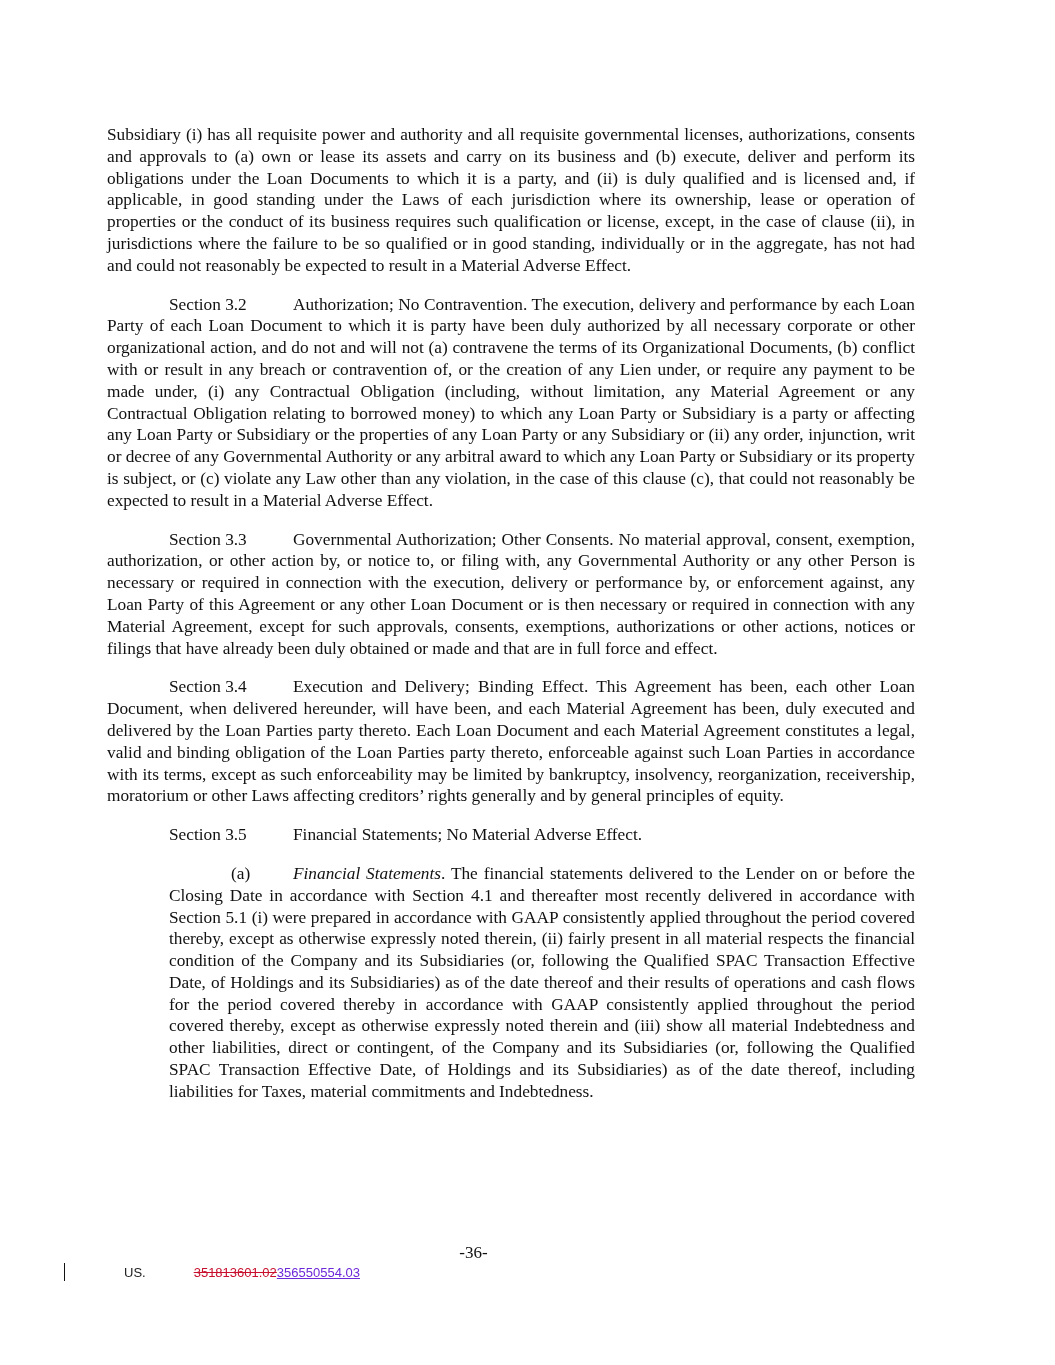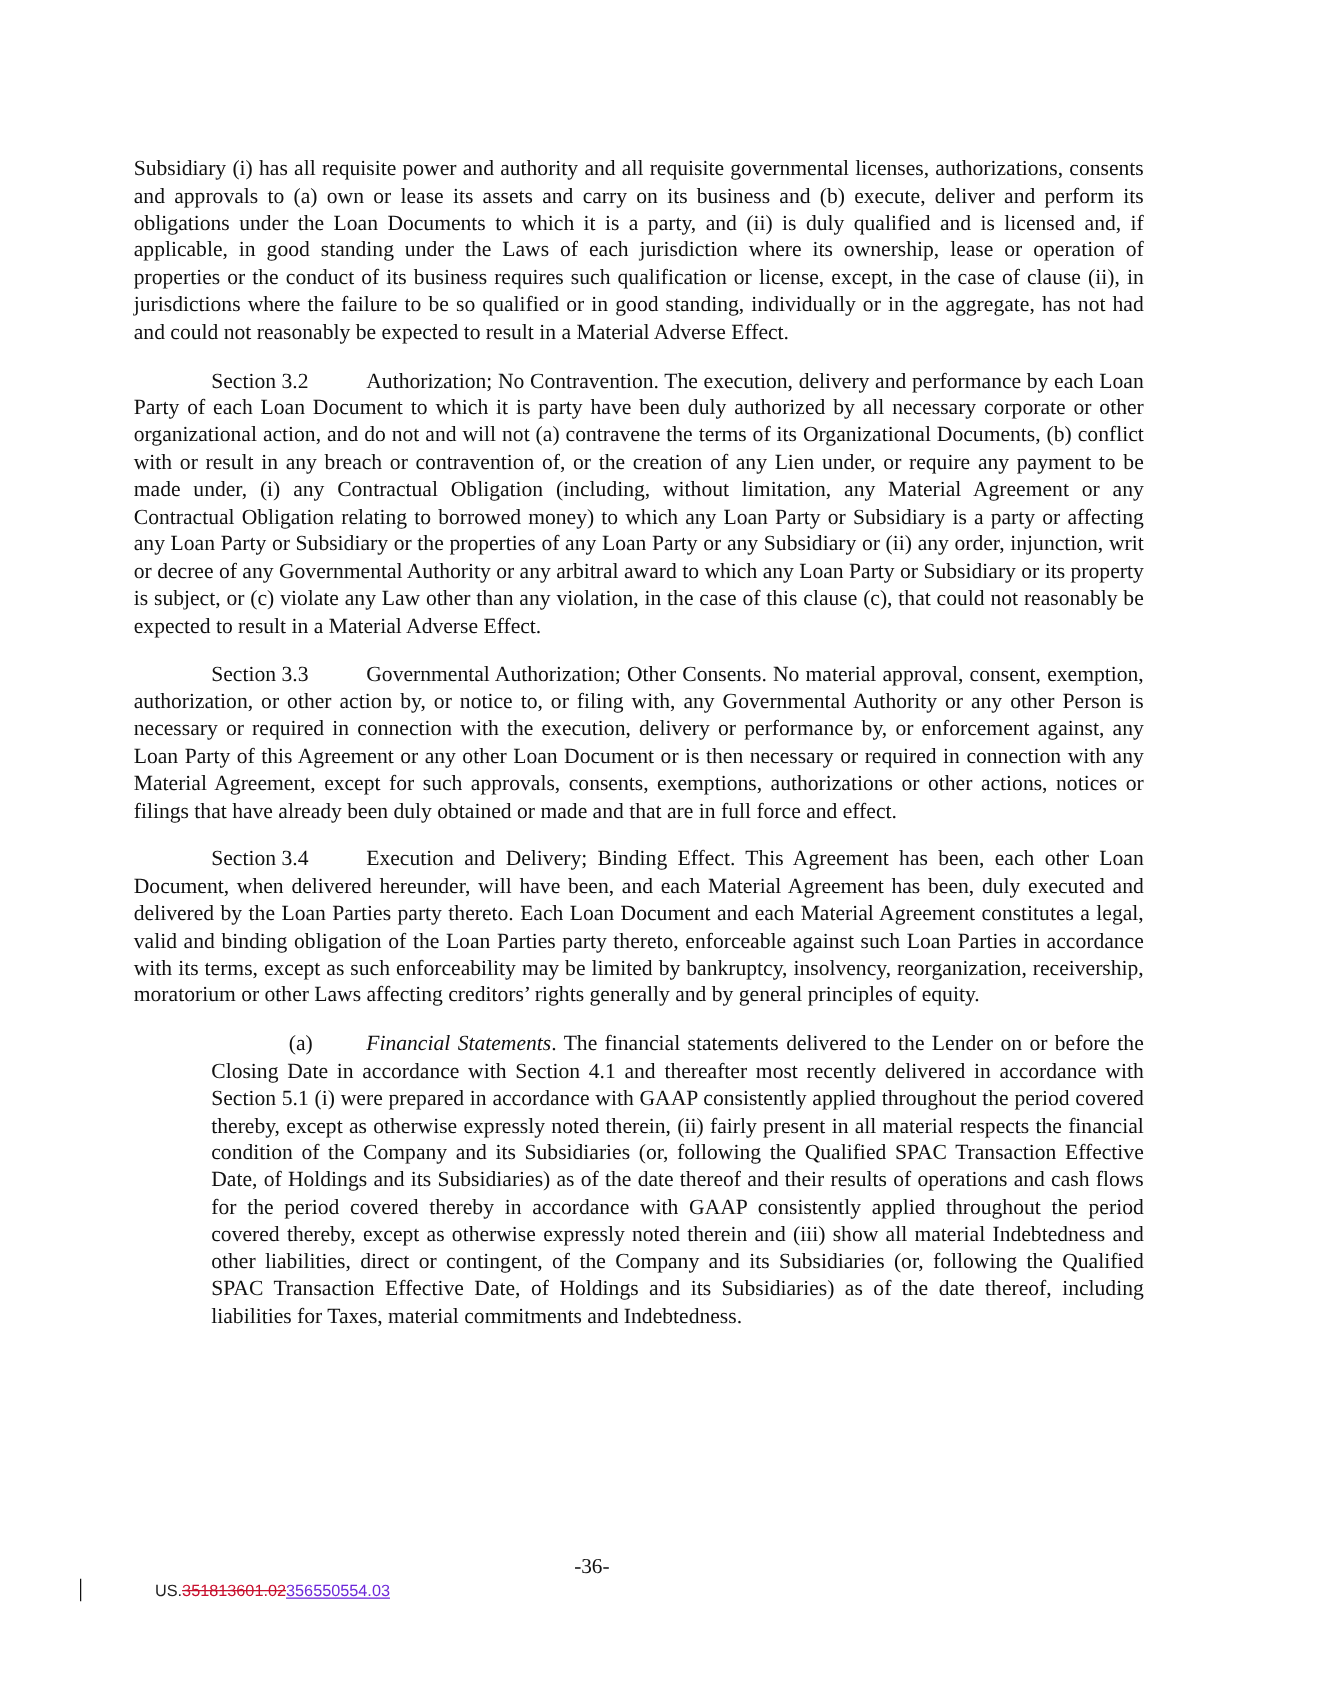--- a/index.html
+++ b/index.html
@@ -10,35 +10,36 @@
   .indent { text-indent: 62px; }
   .sec-num { display: inline-block; width: 124px; text-indent: 0; }
   .sec-title { }
   .sub { margin-left: 62px; }
   .sub-num { display: inline-block; width: 62px; text-indent: 0; }
   .ital { font-style: italic; }
   .pagenum { position: absolute; top: 1243px; left: 0; width: 947px; text-align: center;
              font-family: "Liberation Serif", serif; font-size: 17px; color: #111; }
   .docid { position: absolute; top: 1265px; left: 124px;
            font-family: "Liberation Sans", sans-serif; font-size: 13px; color: #222; }
-  .del { color: #c8102e; text-decoration: line-through; }
+  .del { color: #c8102e; text-decoration: line-through; margin-left: 48px; }
   .ins { color: #6d28d9; text-decoration: underline; }
   .changebar { position: absolute; left: 64px; top: 1263px; width: 1px; height: 18px; background: #111; }
 </style>
 </head>
 <body>
 
 <div class="page">
   <p class="para">Subsidiary (i) has all requisite power and authority and all requisite governmental licenses, authorizations, consents and approvals to (a) own or lease its assets and carry on its business and (b) execute, deliver and perform its obligations under the Loan Documents to which it is a party, and (ii) is duly qualified and is licensed and, if applicable, in good standing under the Laws of each jurisdiction where its ownership, lease or operation of properties or the conduct of its business requires such qualification or license, except, in the case of clause (ii), in jurisdictions where the failure to be so qualified or in good standing, individually or in the aggregate, has not had and could not reasonably be expected to result in a Material Adverse Effect.</p>
 
   <p class="para indent"><span class="sec-num">Section 3.2</span><span class="sec-title">Authorization; No Contravention</span><span>.  The execution, delivery and performance by each Loan Party of each Loan Document to which it is party have been duly authorized by all necessary corporate or other organizational action, and do not and will not (a) contravene the terms of its Organizational Documents, (b) conflict with or result in any breach or contravention of, or the creation of any Lien under, or require any payment to be made under, (i) any Contractual Obligation (including, without limitation, any Material Agreement or any Contractual Obligation relating to borrowed money) to which any Loan Party or Subsidiary is a party or affecting any Loan Party or Subsidiary or the properties of any Loan Party or any Subsidiary or (ii) any order, injunction, writ or decree of any Governmental Authority or any arbitral award to which any Loan Party or Subsidiary or its property is subject, or (c) violate any Law other than any violation, in the case of this clause (c), that could not reasonably be expected to result in a Material Adverse Effect.</span></p>
 
   <p class="para indent"><span class="sec-num">Section 3.3</span><span class="sec-title">Governmental Authorization; Other Consents</span><span>.  No material approval, consent, exemption, authorization, or other action by, or notice to, or filing with, any Governmental Authority or any other Person is necessary or required in connection with the execution, delivery or performance by, or enforcement against, any Loan Party of this Agreement or any other Loan Document or is then necessary or required in connection with any Material Agreement, except for such approvals, consents, exemptions, authorizations or other actions, notices or filings that have already been duly obtained or made and that are in full force and effect.</span></p>
 
   <p class="para indent"><span class="sec-num">Section 3.4</span><span class="sec-title">Execution and Delivery; Binding Effect</span><span>.  This Agreement has been, each other Loan Document, when delivered hereunder, will have been, and each Material Agreement has been, duly executed and delivered by the Loan Parties party thereto.  Each Loan Document and each Material Agreement constitutes a legal, valid and binding obligation of the Loan Parties party thereto, enforceable against such Loan Parties in accordance with its terms, except as such enforceability may be limited by bankruptcy, insolvency, reorganization, receivership, moratorium or other Laws affecting creditors’ rights generally and by general principles of equity.</span></p>
 
+  <p class="para indent"><span class="sec-num">Section 3.5</span><span class="sec-title">Financial Statements; No Material Adverse Effect</span><span>.</span></p>
 
   <p class="para sub indent"><span class="sub-num">(a)</span><span class="ital">Financial Statements</span><span>.  The financial statements delivered to the Lender on or before the Closing Date in accordance with Section 4.1 and thereafter most recently delivered in accordance with Section 5.1 (i) were prepared in accordance with GAAP consistently applied throughout the period covered thereby, except as otherwise expressly noted therein, (ii) fairly present in all material respects the financial condition of the Company and its Subsidiaries (or, following the Qualified SPAC Transaction Effective Date, of Holdings and its Subsidiaries) as of the date thereof and their results of operations and cash flows for the period covered thereby in accordance with GAAP consistently applied throughout the period covered thereby, except as otherwise expressly noted therein and (iii) show all material Indebtedness and other liabilities, direct or contingent, of the Company and its Subsidiaries (or, following the Qualified SPAC Transaction Effective Date, of Holdings and its Subsidiaries) as of the date thereof, including liabilities for Taxes, material commitments and Indebtedness.</span></p>
 </div>
 
 <div class="pagenum">-36-</div>
 <div class="changebar"></div>
 <div class="docid"><span>US.</span><span class="del">351813601.02</span><span class="ins">356550554.03</span></div>
 
 </body></html>

